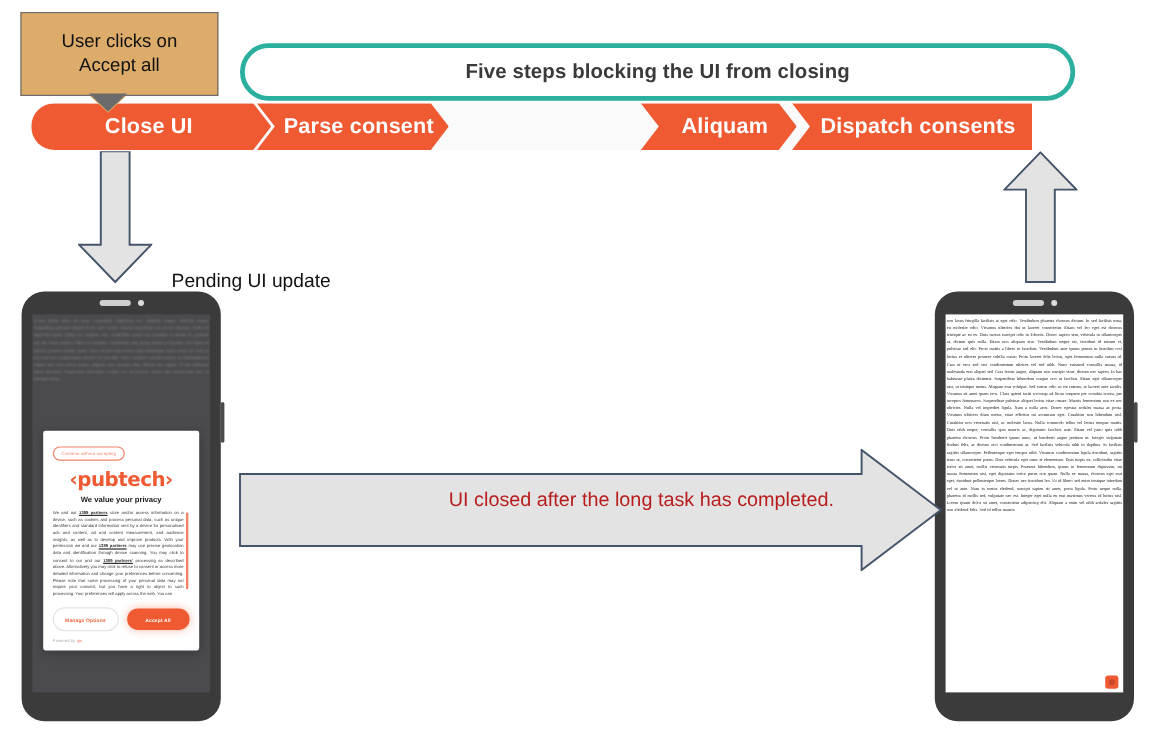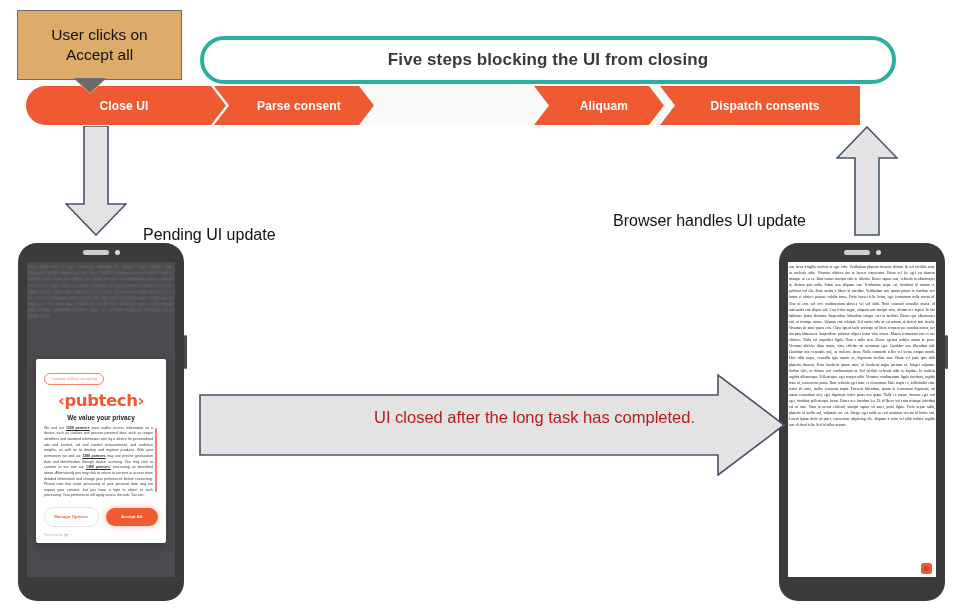--- a/index.html
+++ b/index.html
@@ -62,21 +62,21 @@
   #chev-bar {
     position: absolute; left: 26px; top: 86px;
     width: 834px; height: 39px;
     background: #fafafa; border-radius: 19.5px;
     z-index: 4;
   }
   .chev {
     position: absolute; top: 0; height: 39px;
     background: #F05A33;
     display: flex; align-items: center; justify-content: center;
-    color: #fff; font-weight: bold; font-size: 12px;
+    color: #fff; font-weight: bold; font-size: 18px;
     letter-spacing: .15px; white-space: nowrap;
   }
   .chev .lbl { transform: translateX(5px); }
   .chev.first {
     border-top-left-radius: 19.5px; border-bottom-left-radius: 19.5px;
     clip-path: polygon(0 0, calc(100% - 15px) 0, 100% 50%, calc(100% - 15px) 100%, 0 100%);
   }
   .chev.first .lbl { transform: translateX(-2px); }
   .chev.mid {
     clip-path: polygon(0 0, calc(100% - 15px) 0, 100% 50%, calc(100% - 15px) 100%, 0 100%, 15px 50%);
@@ -233,21 +233,20 @@
 
   <svg id="arrow-up" class="garrow" viewBox="0 0 62 110">
     <polygon points="31,1 61,32 43,32 43,109 19,109 19,32 1,32" fill="#E3E3E3" stroke="#44546A" stroke-width="1.6"></polygon>
   </svg>
 
   <svg id="arrow-right" class="garrow" viewBox="0 0 586 102">
     <polygon points="1,21 519,21 519,1 585,51 519,101 519,81 1,81" fill="#E3E3E3" stroke="#44546A" stroke-width="1.6"></polygon>
   </svg>
 
   <div class="flabel" id="label-pending">Pending UI update</div>
-  <div class="flabel" id="label-browser">Browser handles UI update</div>
   <div id="label-mid">UI closed after the long task has completed.</div>
 
   <div class="phone" id="phone-left">
     <div class="bezel-top">
       <div class="speaker"></div>
       <div class="camera"></div>
     </div>
     <div class="sidebtn sb1"></div>
     <div class="screen">
       <div class="article">Lorem ipsum dolor sit amet, consectetur adipiscing elit. Aliquam tempus vehicula ornare. Suspendisse pulvinar aliquet lectus vitae ornare. Mauris fermentum non ex nec ultricies. Nulla vel imperdiet ligula. Etiam non aliquam erat. Vestibulum neque est, tincidunt id rutrum et, pulvinar sed elit. Proin mattis a libero in faucibus. Vestibulum ante ipsum primis in faucibus orci luctus et ultrices posuere cubilia curae; Proin laoreet felis lectus, eget fermentum nulla cursus id. Cras ut eros sed orci condimentum ultrices vel sed nibh. Nunc euismod convallis massa, id malesuada erat aliquet sed. Cras lectus augue, aliquam non suscipit vitae, dictum nec sapien. In hac habitasse platea dictumst. Suspendisse bibendum congue orci ut facilisis. Etiam eget ullamcorper nisi, ut tristique metus.</div>

